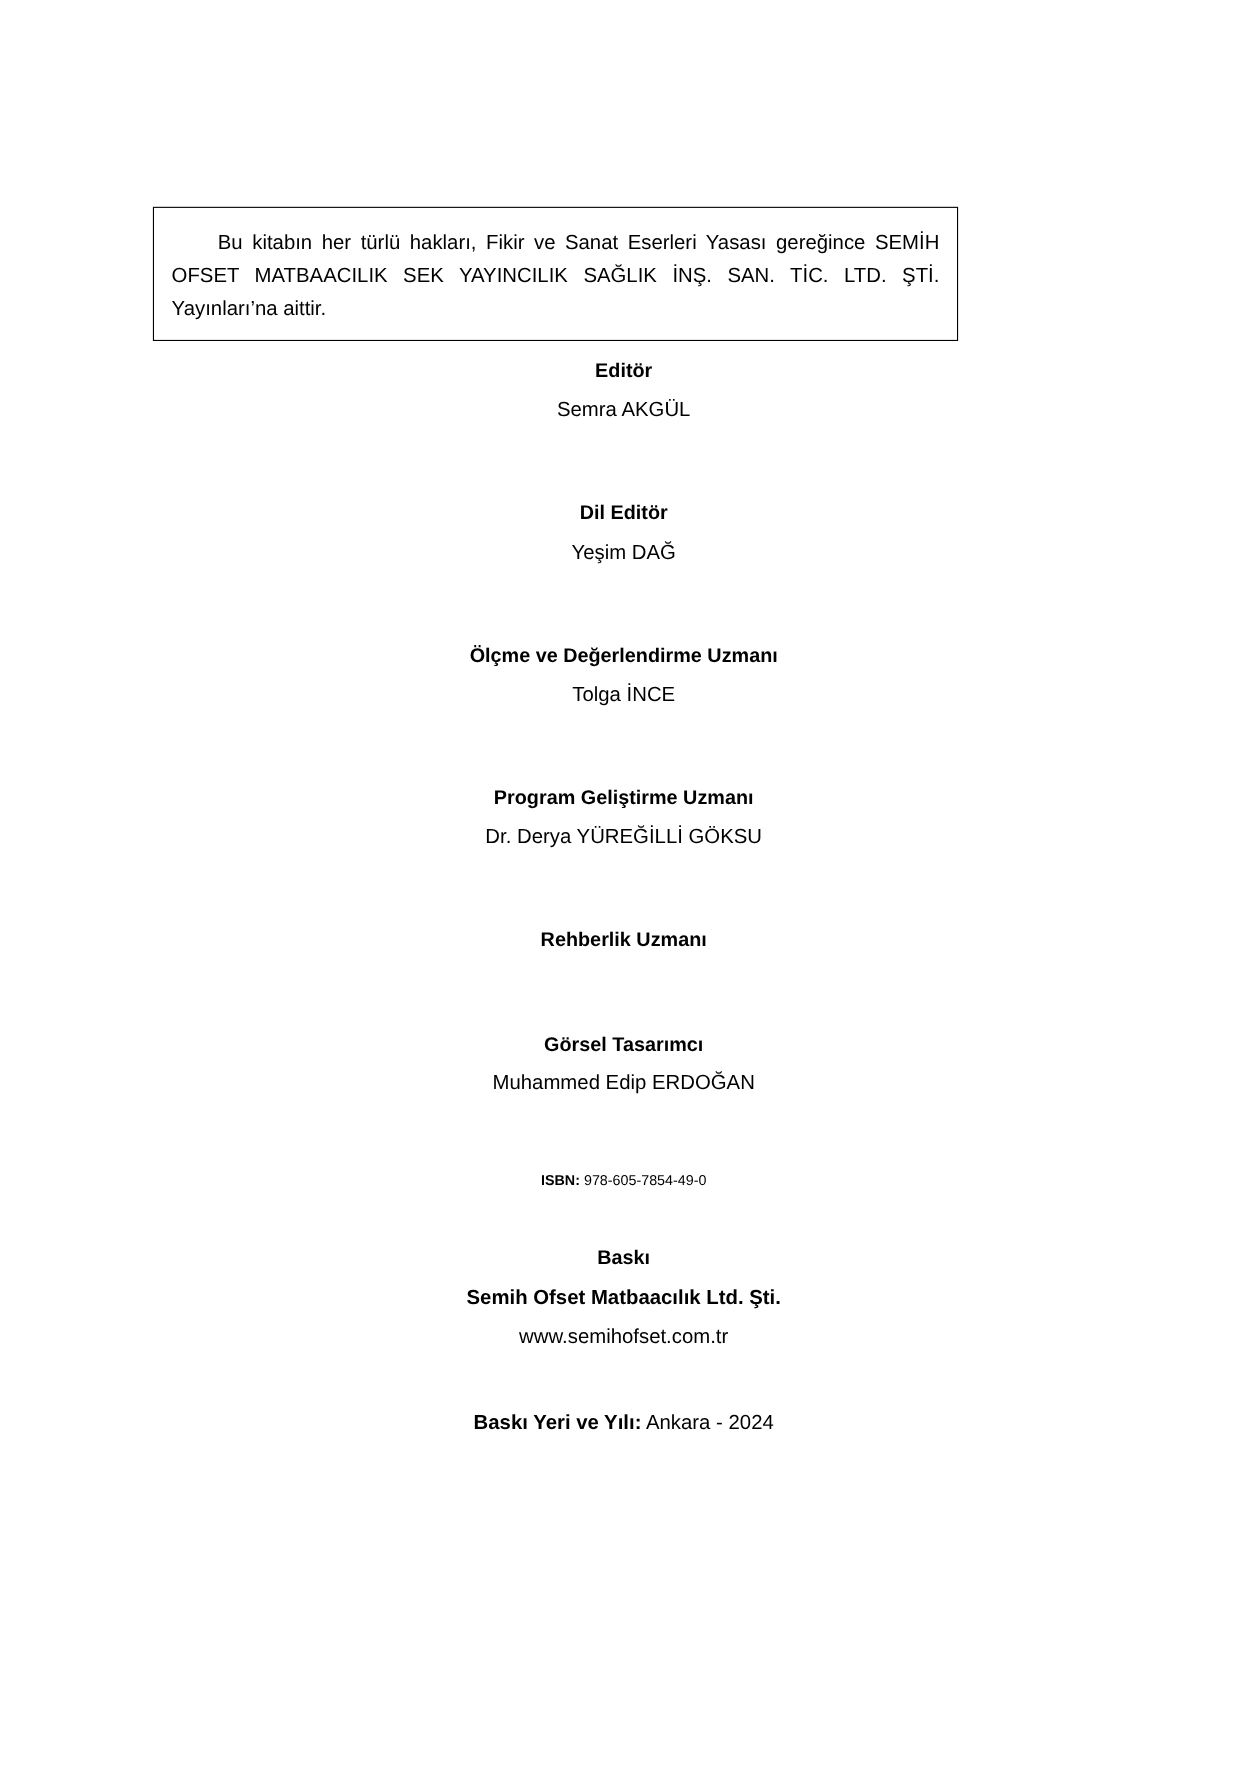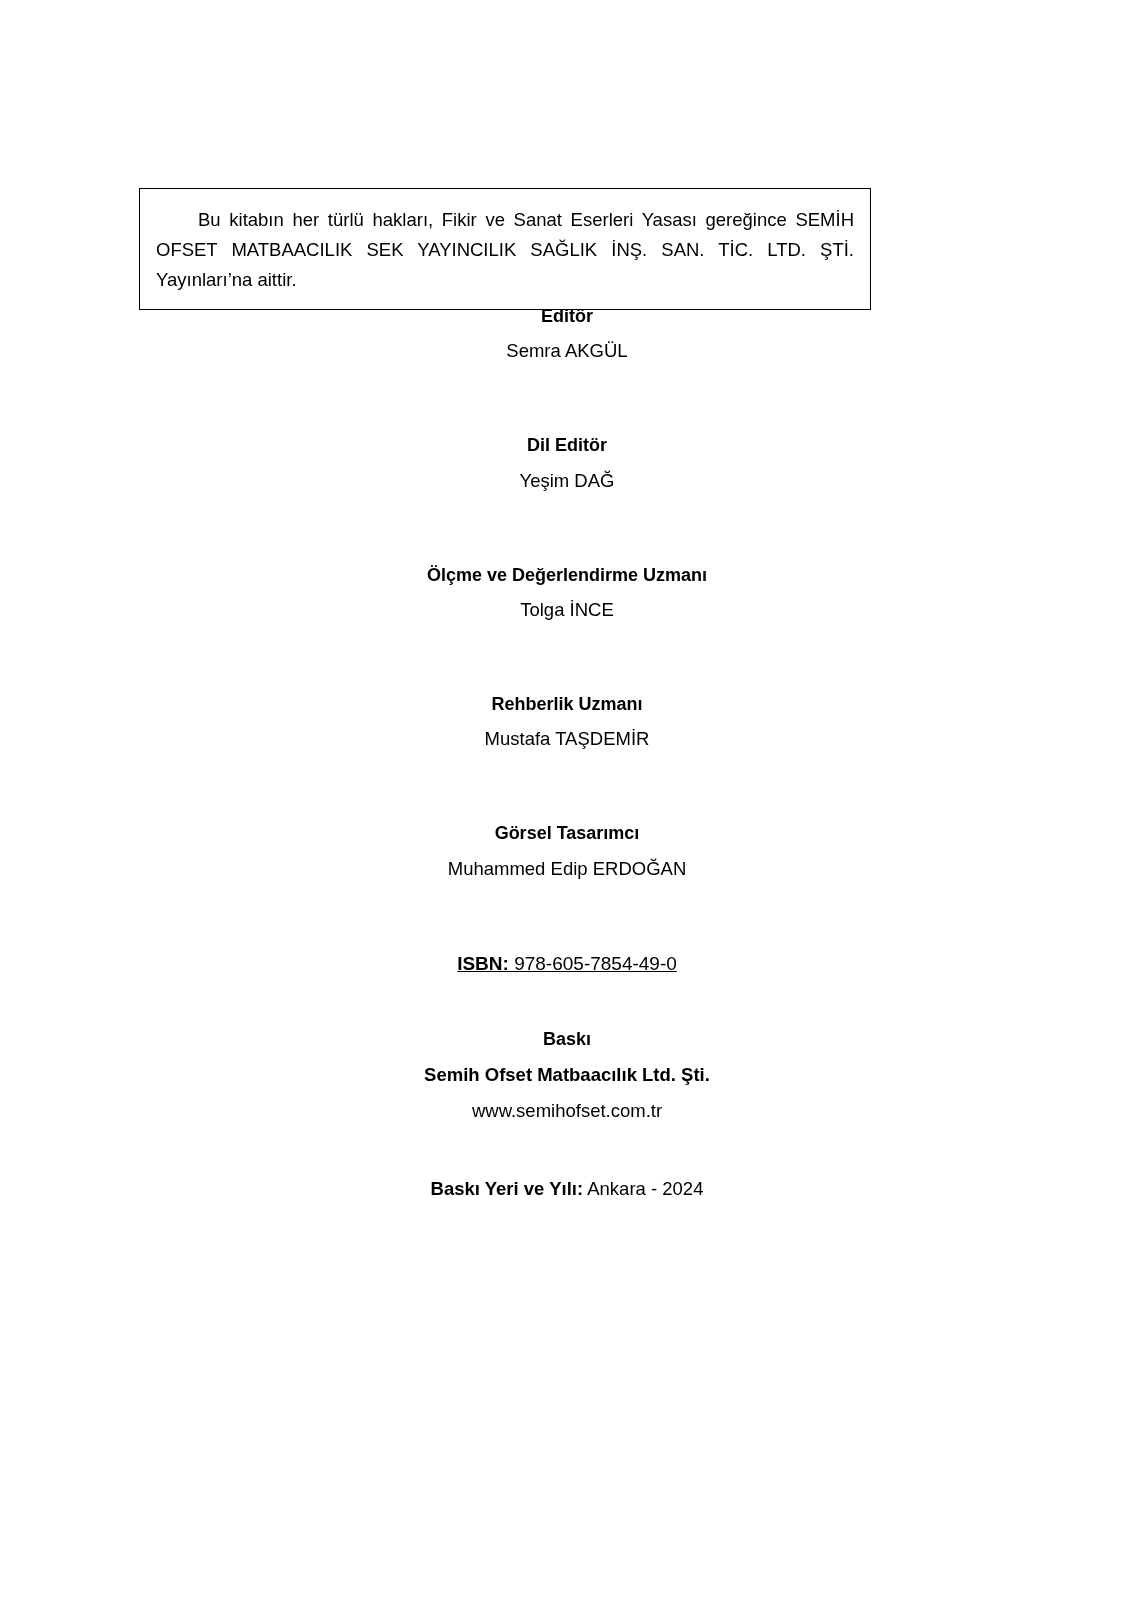--- a/index.html
+++ b/index.html
@@ -33,42 +33,41 @@
   .copyright-text {
     font-size: 18.5px;
     line-height: 1.62;
     text-align: justify;
     text-align-last: left;
     text-indent: 42px;
   }
   .credits {
     position: absolute;
     left: 0;
-    top: 299px;
+    top: 320px;
     width: 1134px;
     text-align: center;
   }
   .credit-block {
     margin: 0 0 60px 0;
   }
   .credit-role {
     font-size: 18px;
     font-weight: bold;
     line-height: 1.9;
   }
   .credit-name {
     font-size: 18.5px;
     font-weight: normal;
     line-height: 1.9;
   }
   .isbn-block {
     margin: 12px 0 0 0;
-    font-size: 19px;
+    font-size: 13px;
     line-height: 1.9;
-    text-decoration: underline;
   }
   .isbn-label { font-weight: bold; }
   .press-block {
     margin: 40px 0 0 0;
   }
   .press-title {
     font-size: 18px;
     font-weight: bold;
     line-height: 1.95;
   }
@@ -108,24 +107,27 @@
     <div class="credit-block">
       <div class="credit-role">Dil Editör</div>
       <div class="credit-name">Yeşim DAĞ</div>
     </div>
 
     <div class="credit-block">
       <div class="credit-role">Ölçme ve Değerlendirme Uzmanı</div>
       <div class="credit-name">Tolga İNCE</div>
     </div>
 
+    <div class="credit-block">
+      <div class="credit-role">Program Geliştirme Uzmanı</div>
+      <div class="credit-name">Dr. Derya YÜREĞİLLİ GÖKSU</div>
+    </div>
 
     <div class="credit-block">
       <div class="credit-role">Rehberlik Uzmanı</div>
-      <div class="credit-name">Mustafa TAŞDEMİR</div>
     </div>
 
     <div class="credit-block">
       <div class="credit-role">Görsel Tasarımcı</div>
       <div class="credit-name">Muhammed Edip ERDOĞAN</div>
     </div>
 
     <div class="isbn-block">
       <span class="isbn-label inline">ISBN:</span><span class="inline"> 978-605-7854-49-0</span>
     </div>

